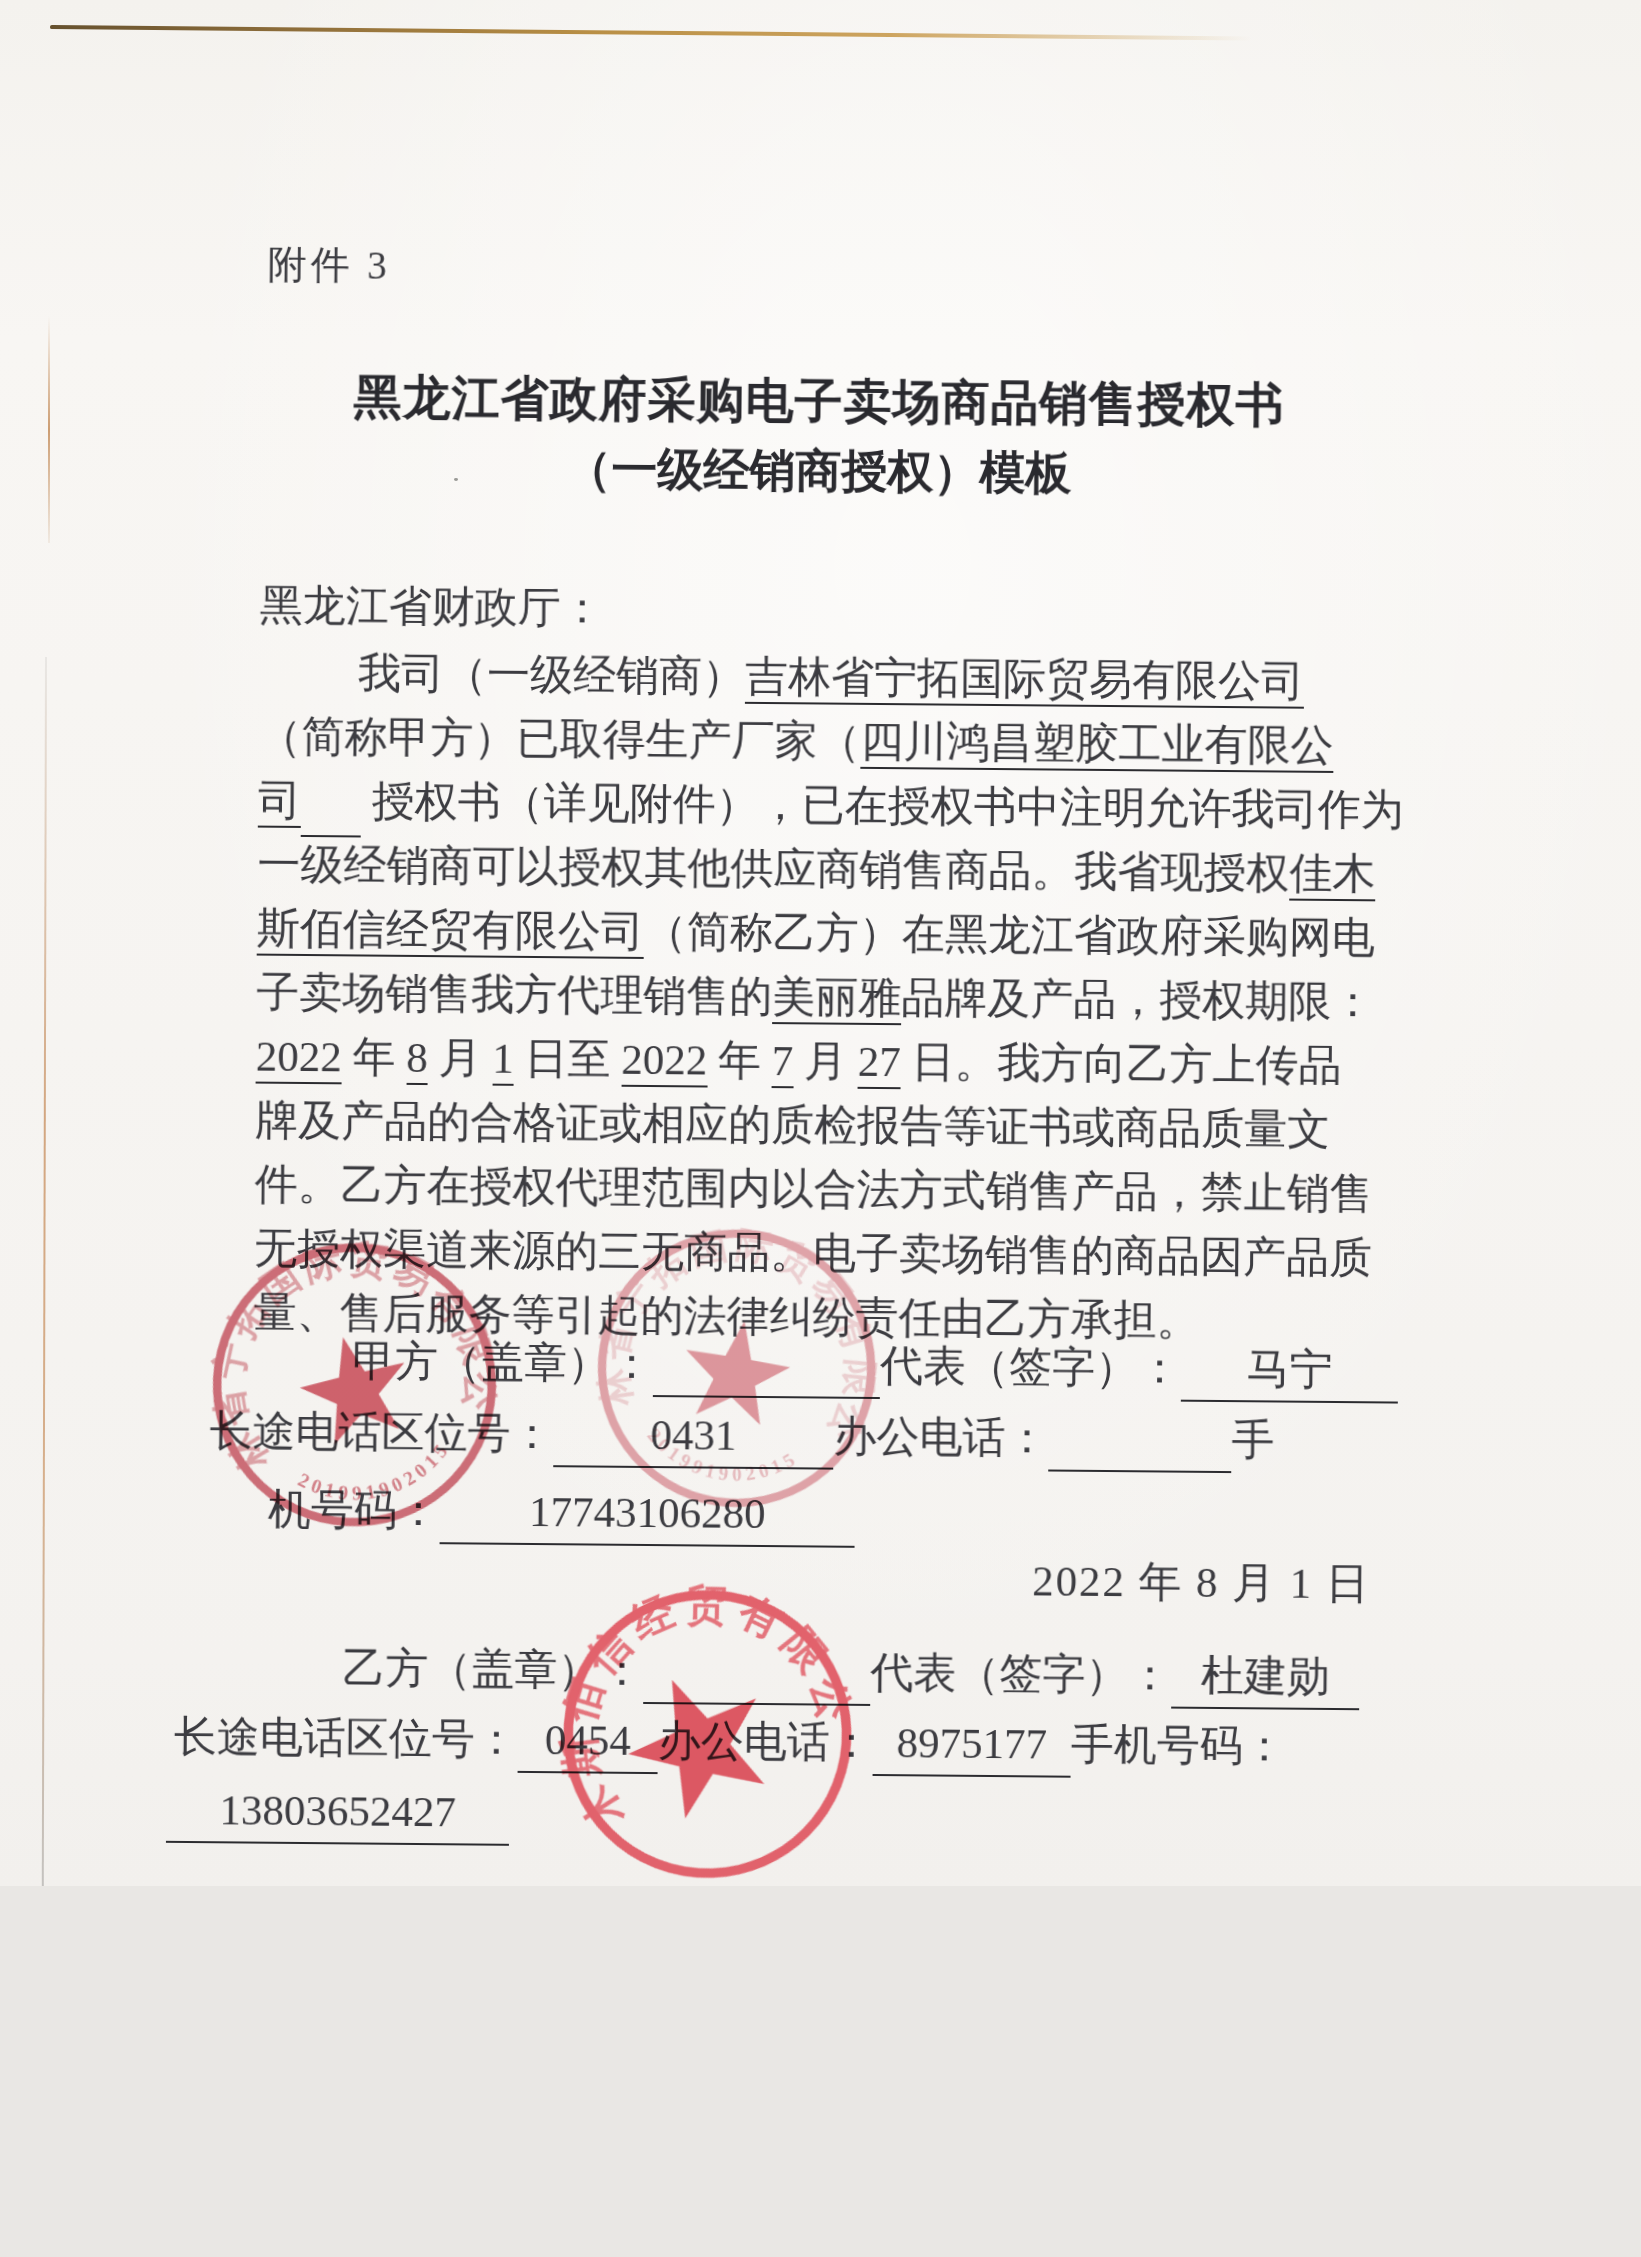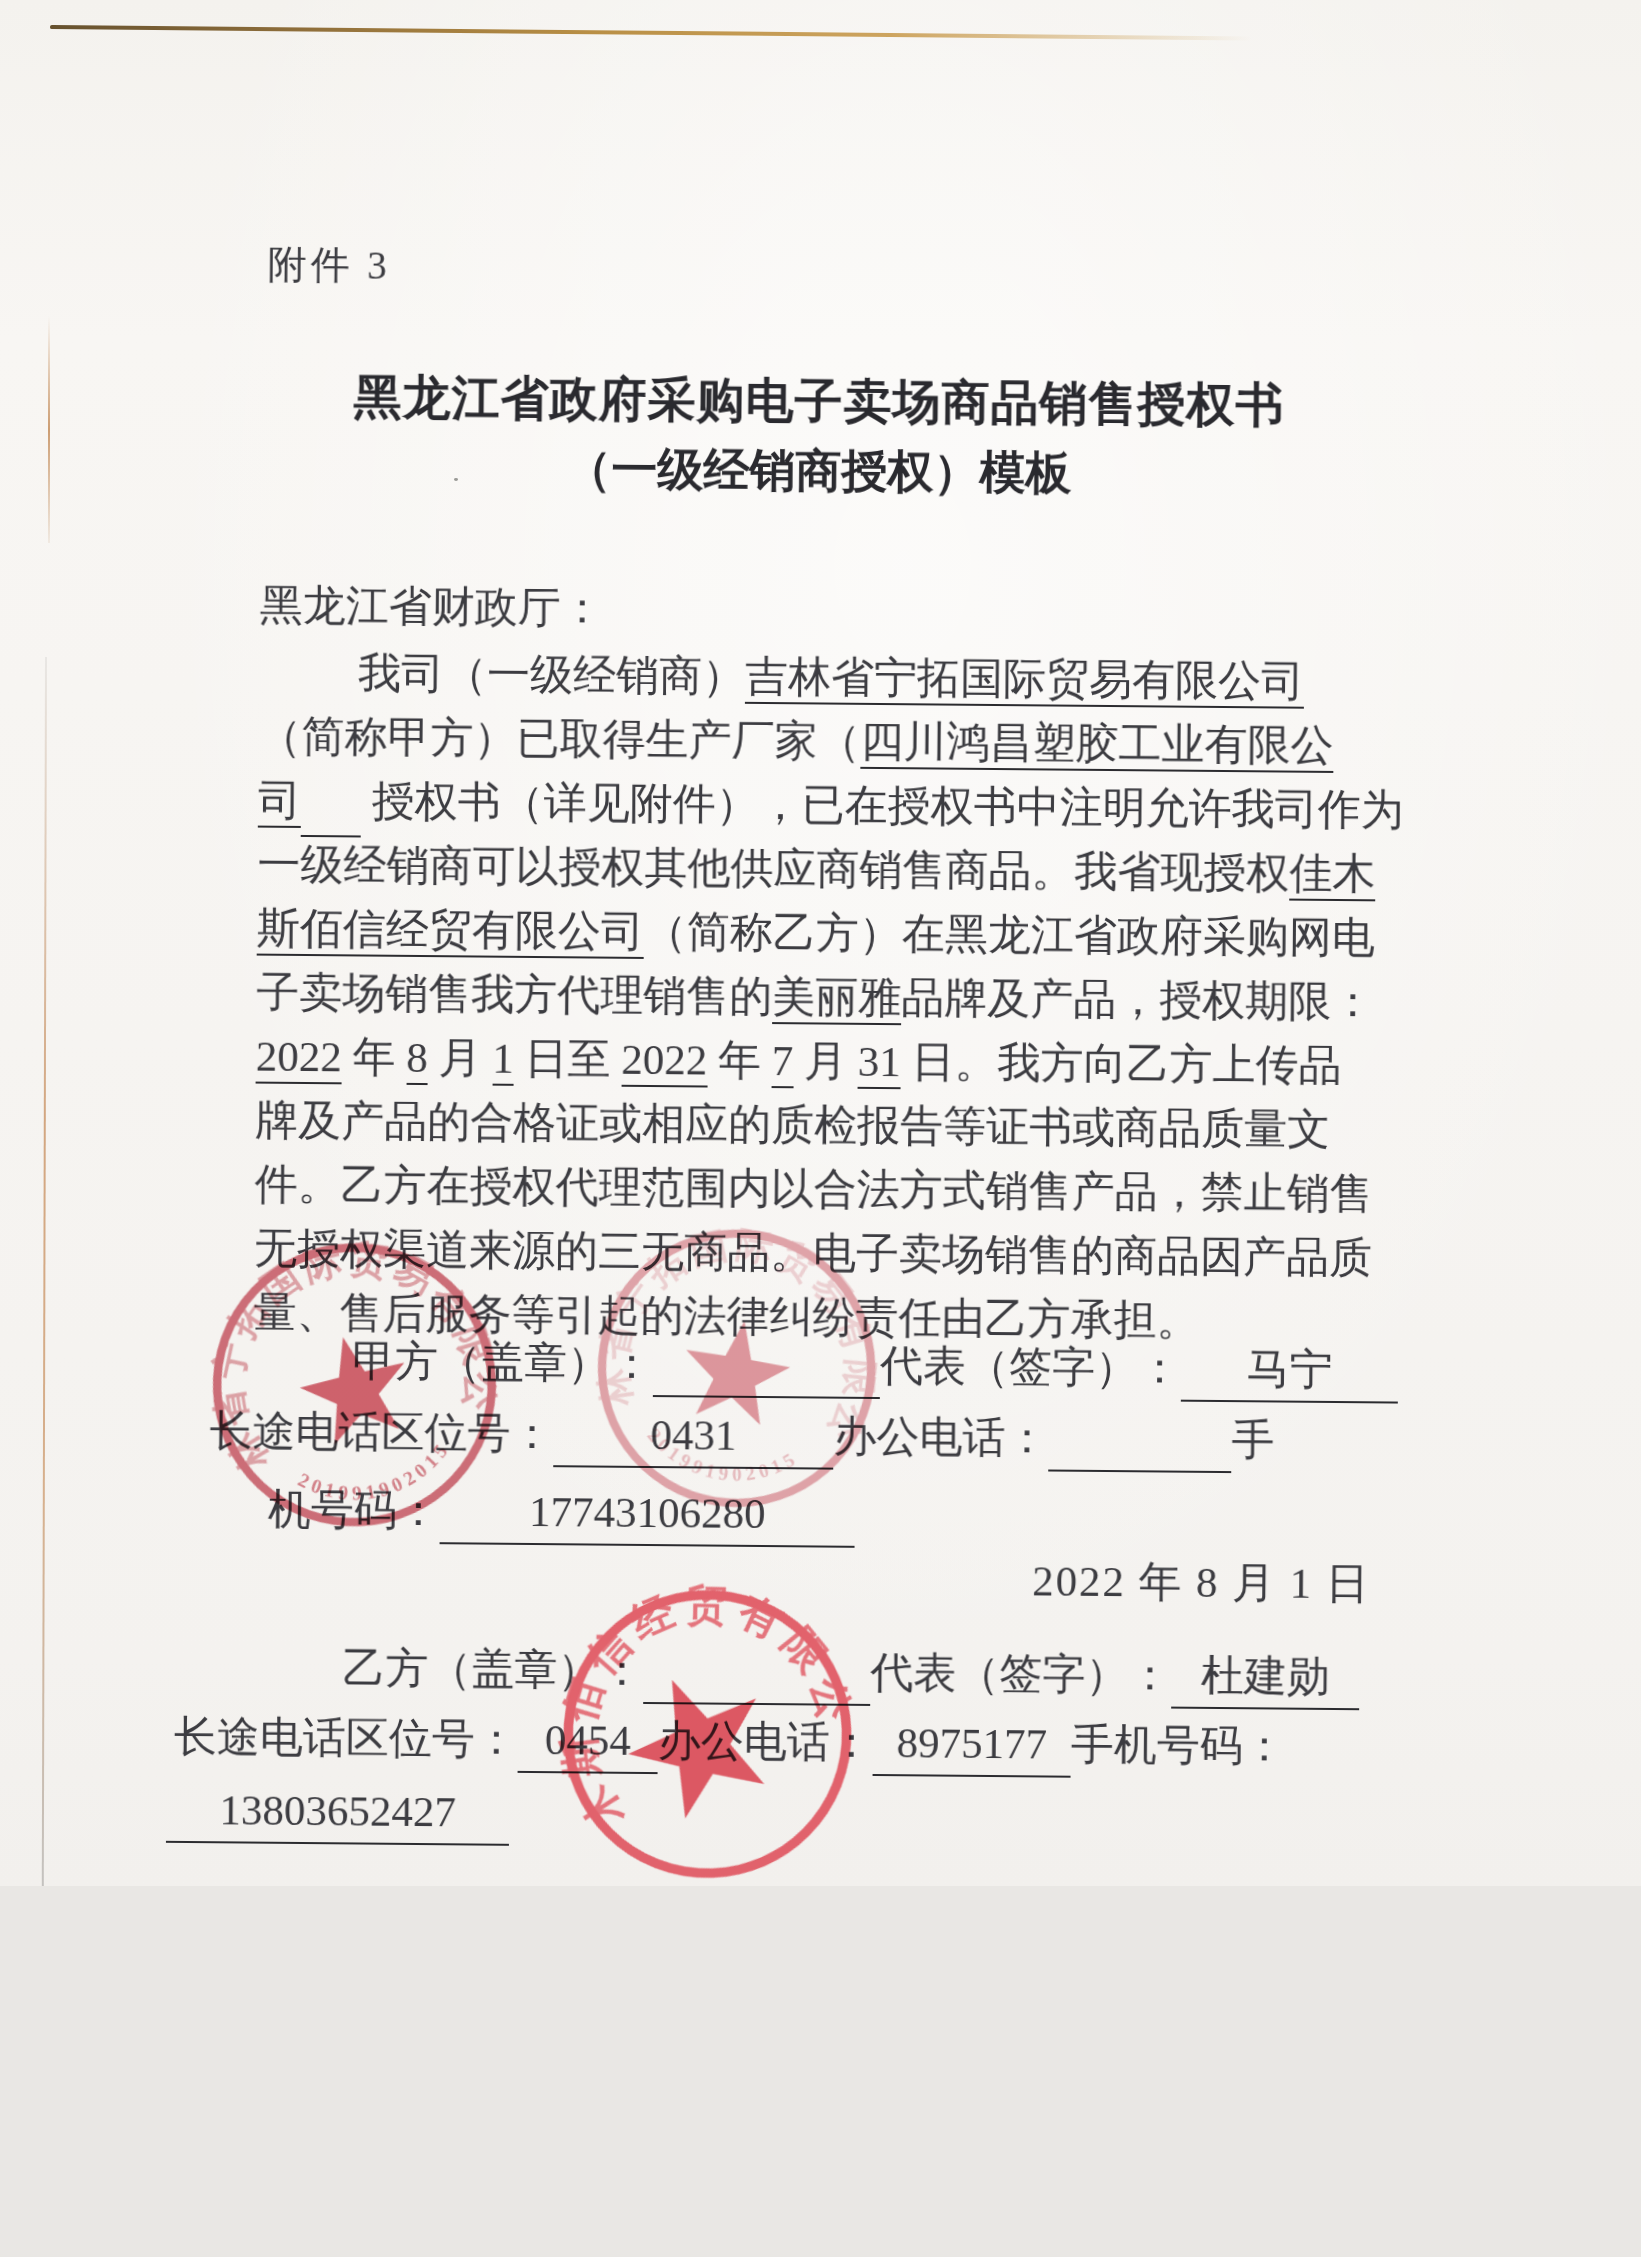--- a/index.html
+++ b/index.html
@@ -78,21 +78,21 @@
     <div class="subtitle">（一级经销商授权）模板</div>
     <div class="salutation">黑龙江省财政厅：</div>
 
     <div id="body-lines">
         <div class="bline indent"><span class="seg">我司（一级经销商）</span><span class="seg u">吉林省宁拓国际贸易有限公司</span></div>
         <div class="bline"><span class="seg">（简称甲方）已取得生产厂家（</span><span class="seg u">四川鸿昌塑胶工业有限公</span></div>
         <div class="bline"><span class="seg u">司</span><span class="seg u blank" style="min-width: 60px;">&nbsp;</span><span class="seg"> 授权书（详见附件），已在授权书中注明允许我司作为</span></div>
         <div class="bline"><span class="seg">一级经销商可以授权其他供应商销售商品。我省现授权</span><span class="seg u">佳木</span></div>
         <div class="bline"><span class="seg u">斯佰信经贸有限公司</span><span class="seg">（简称乙方）在黑龙江省政府采购网电</span></div>
         <div class="bline"><span class="seg">子卖场销售我方代理销售的</span><span class="seg u">美丽雅</span><span class="seg">品牌及产品，授权期限：</span></div>
-        <div class="bline"><span class="seg u">2022</span><span class="seg"> 年 </span><span class="seg u">8</span><span class="seg"> 月 </span><span class="seg u">1</span><span class="seg"> 日至 </span><span class="seg u">2022</span><span class="seg"> 年 </span><span class="seg u">7</span><span class="seg"> 月 </span><span class="seg u">31</span><span class="seg"> 日。我方向乙方上传品</span></div>
+        <div class="bline"><span class="seg u">2022</span><span class="seg"> 年 </span><span class="seg u">8</span><span class="seg"> 月 </span><span class="seg u">1</span><span class="seg"> 日至 </span><span class="seg u">2022</span><span class="seg"> 年 </span><span class="seg u">7</span><span class="seg"> 月 </span><span class="seg u">27</span><span class="seg"> 日。我方向乙方上传品</span></div>
         <div class="bline"><span class="seg">牌及产品的合格证或相应的质检报告等证书或商品质量文</span></div>
         <div class="bline"><span class="seg">件。乙方在授权代理范围内以合法方式销售产品，禁止销售</span></div>
         <div class="bline"><span class="seg">无授权渠道来源的三无商品。电子卖场销售的商品因产品质</span></div>
         <div class="bline"><span class="seg">量、售后服务等引起的法律纠纷责任由乙方承担。</span></div>
       </div>
 
     <div class="sig-row pa-r1"><span class="seg">甲方（盖章）：</span><span class="seg u blank" style="min-width: 227px;">&nbsp;</span><span class="seg">代表（签字）：</span><span class="seg u blank" style="min-width: 217px;">马宁</span></div>
     <div class="sig-row pa-r2"><span class="seg">长途电话区位号：</span><span class="seg u blank" style="min-width: 280px;">0431</span><span class="seg">办公电话：</span><span class="seg u blank" style="min-width: 183px;">&nbsp;</span><span class="seg">手</span></div>
     <div class="sig-row pa-r3"><span class="seg">机号码：</span><span class="seg u blank" style="min-width: 415px;">17743106280</span></div>
     <div class="sig-date pa-date">2022 年 8 月 1 日</div>

